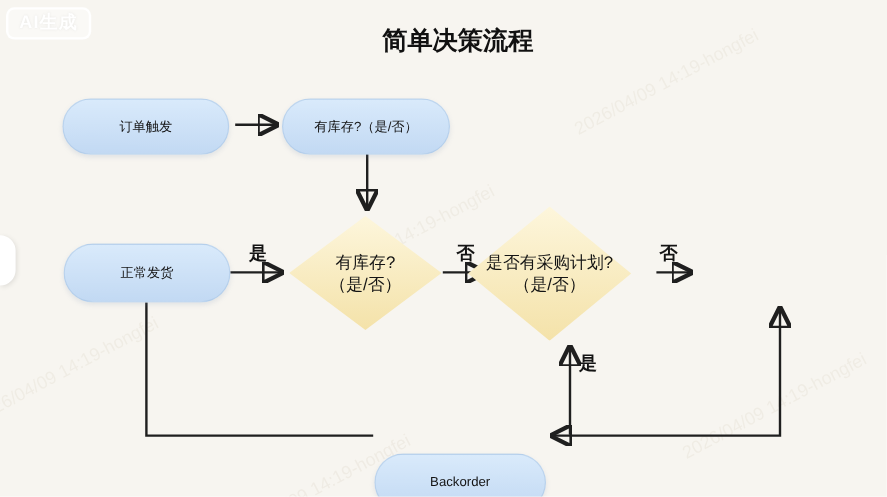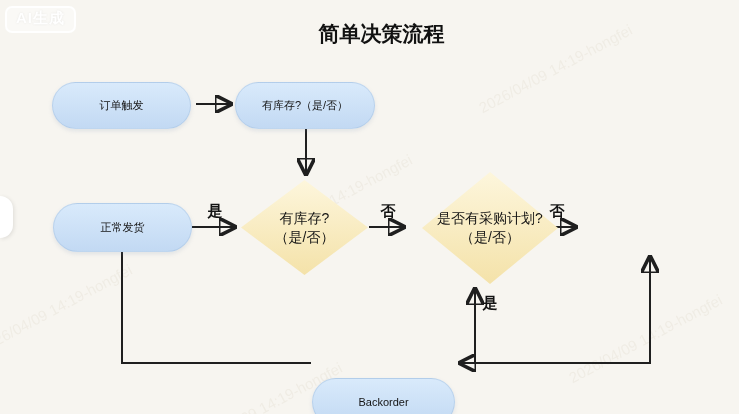--- a/index.html
+++ b/index.html
@@ -46,21 +46,21 @@
   }
   .diamond{
     background:linear-gradient(180deg,#fdf6dc 0%,#f4e2a9 100%);
     clip-path:polygon(50% 0,100% 50%,50% 100%,0 50%);
     flex-direction:column;font-size:14px;line-height:1.35;
   }
   .n-order   {left:52px;  top:82px;  width:137px; height:45px;}
   .n-stock   {left:235px; top:82px;  width:138px; height:45px;text-align:right;}
   .n-ship    {left:53px;  top:203px; width:137px; height:47px;}
   .d-stock   {left:241px; top:180px; width:127px; height:95px;}
-  .d-plan    {left:422px; top:172px; width:136px; height:112px;}
+  .d-plan    {left:390px; top:172px; width:136px; height:112px;}
   .n-oos     {left:582px; top:203px; width:141px; height:48px; font-weight:600;}
   .n-back    {left:312px; top:342px; width:141px; height:46px;margin-top:36px;}
   .edges{position:absolute;left:0;top:0;width:739px;height:414px;pointer-events:none;}
   .edges path{stroke:#1f1f1f;stroke-width:2;fill:none;}
   .elabel{
     position:absolute;font-size:15px;font-weight:600;color:#141414;
     transform:translate(-50%,-50%);white-space:nowrap;
   }
   .l-yes-left  {left:215px;top:211px;}
   .l-no-mid    {left:388px;top:211px;}

